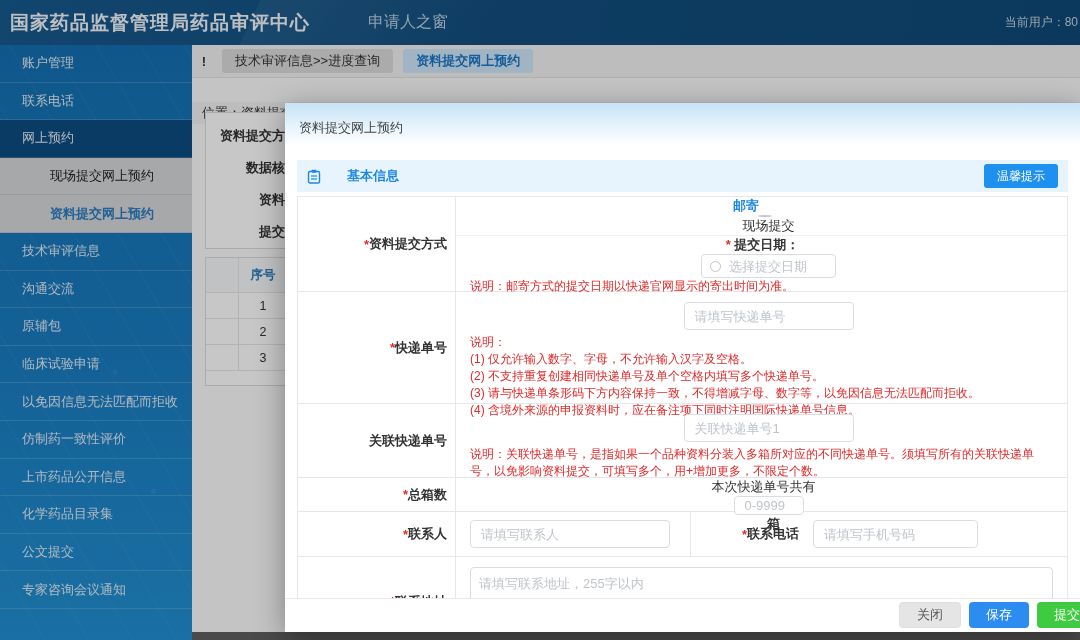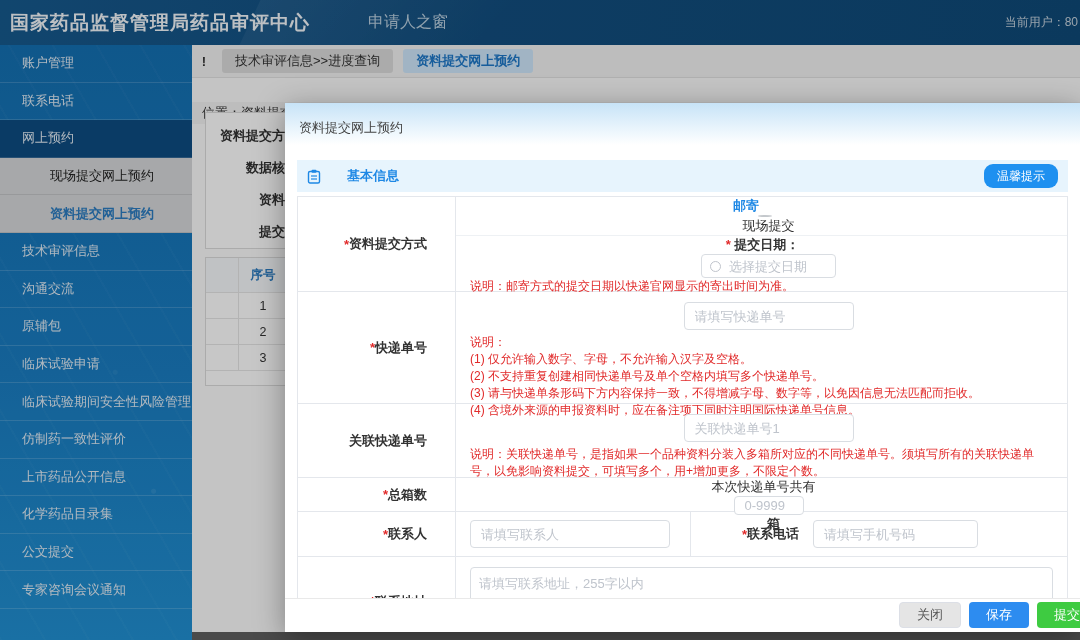--- a/index.html
+++ b/index.html
@@ -55,25 +55,25 @@
   
   .overlay{position:absolute;inset:0;background:rgba(0,0,0,0.22);z-index:6;}
   .modal{position:absolute;left:285px;top:103px;width:795px;height:529px;background:#fff;z-index:10;
     box-shadow:0 6px 28px rgba(0,0,0,0.35);display:flex;flex-direction:column;box-sizing:border-box;}
   .m-head{height:42px;min-height:42px;background:linear-gradient(180deg,#c7e3f7 0%,#eef7fd 70%,#ffffff 100%);
     display:flex;align-items:flex-end;padding:0 14px 8px 14px;box-sizing:border-box;font-size:13px;color:#444;}
   .m-body{flex:1;padding:15px 12px 0 12px;overflow:hidden;position:relative;}
   .section-bar{height:32px;background:#e7f4fd;display:flex;align-items:center;padding:0 4px 0 10px;gap:20px;}
   .sec-title{color:#1e88e5;font-weight:bold;font-size:13px;margin-left:6px;}
   .tips-btn{margin-left:auto;margin-right:6px;background:#1e90f0;color:#fff;font-size:12px;height:24px;
-    padding:0 13px;border-radius:9px;border:none;cursor:pointer;text-align:right;}
+    padding:0 13px;border-radius:3px;border:none;cursor:pointer;text-align:right;}
   .formgrid{margin-top:4px;border:1px solid #e4e7ec;border-bottom:none;}
   .frow{display:flex;border-bottom:1px solid #e4e7ec;box-sizing:border-box;}
   .flabel{width:158px;min-width:158px;border-right:1px solid #e4e7ec;display:flex;align-items:center;
-    justify-content:flex-end;padding-right:28px;font-weight:bold;font-size:13px;color:#333;box-sizing:border-box;}
+    justify-content:flex-end;padding-right:8px;font-weight:bold;font-size:13px;color:#333;box-sizing:border-box;}
   .req::before{content:"* ";color:#e12a2a;font-weight:bold;}
   .fval{flex:1;display:flex;flex-direction:column;min-width:0;}
   .vrow{display:flex;align-items:center;padding-left:14px;flex-direction:column;}
   .radio-row{height:38px;border-bottom:1px solid #eef1f4;}
   .radio{width:14px;height:14px;border-radius:50%;box-sizing:border-box;margin-right:7px;}
   .radio.on{background:#1e90f0;position:relative;}
   .radio.on::after{content:"";position:absolute;left:4.5px;top:4.5px;width:5px;height:5px;border-radius:50%;background:#fff;}
   .radio.off{border:1px solid #c4c8cc;background:#fff;}
   .radio-lab-on{color:#1e88e5;font-weight:bold;margin-right:45px;}
   .radio-lab-off{color:#333;}
@@ -122,21 +122,21 @@
 <div class="sidebar">
   <div class="side-item">账户管理</div>
   <div class="side-item">联系电话</div>
   <div class="side-item parent-active">网上预约</div>
   <div class="side-item sub">现场提交网上预约</div>
   <div class="side-item sub active">资料提交网上预约</div>
   <div class="side-item">技术审评信息</div>
   <div class="side-item">沟通交流</div>
   <div class="side-item">原辅包</div>
   <div class="side-item">临床试验申请</div>
-  <div class="side-item">临床试验期间安全性风险管理</div>
+  <div class="side-item">以免因信息无法匹配而拒收</div>
   <div class="side-item">仿制药一致性评价</div>
   <div class="side-item">上市药品公开信息</div>
   <div class="side-item">化学药品目录集</div>
   <div class="side-item">公文提交</div>
   <div class="side-item">专家咨询会议通知</div>
 </div>
 
 <div class="content">
   <div class="tabbar">
     <div class="alert-mark">!</div>

